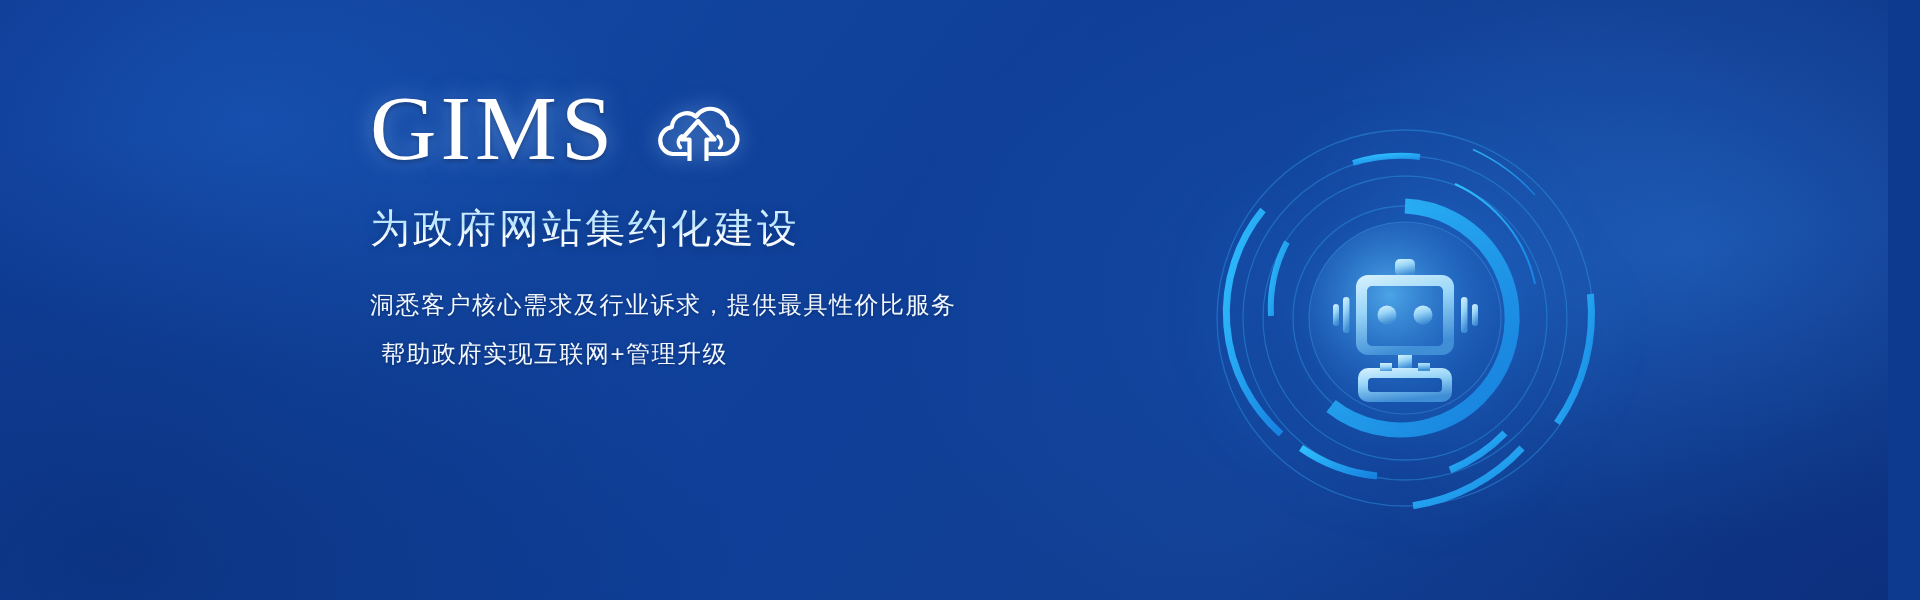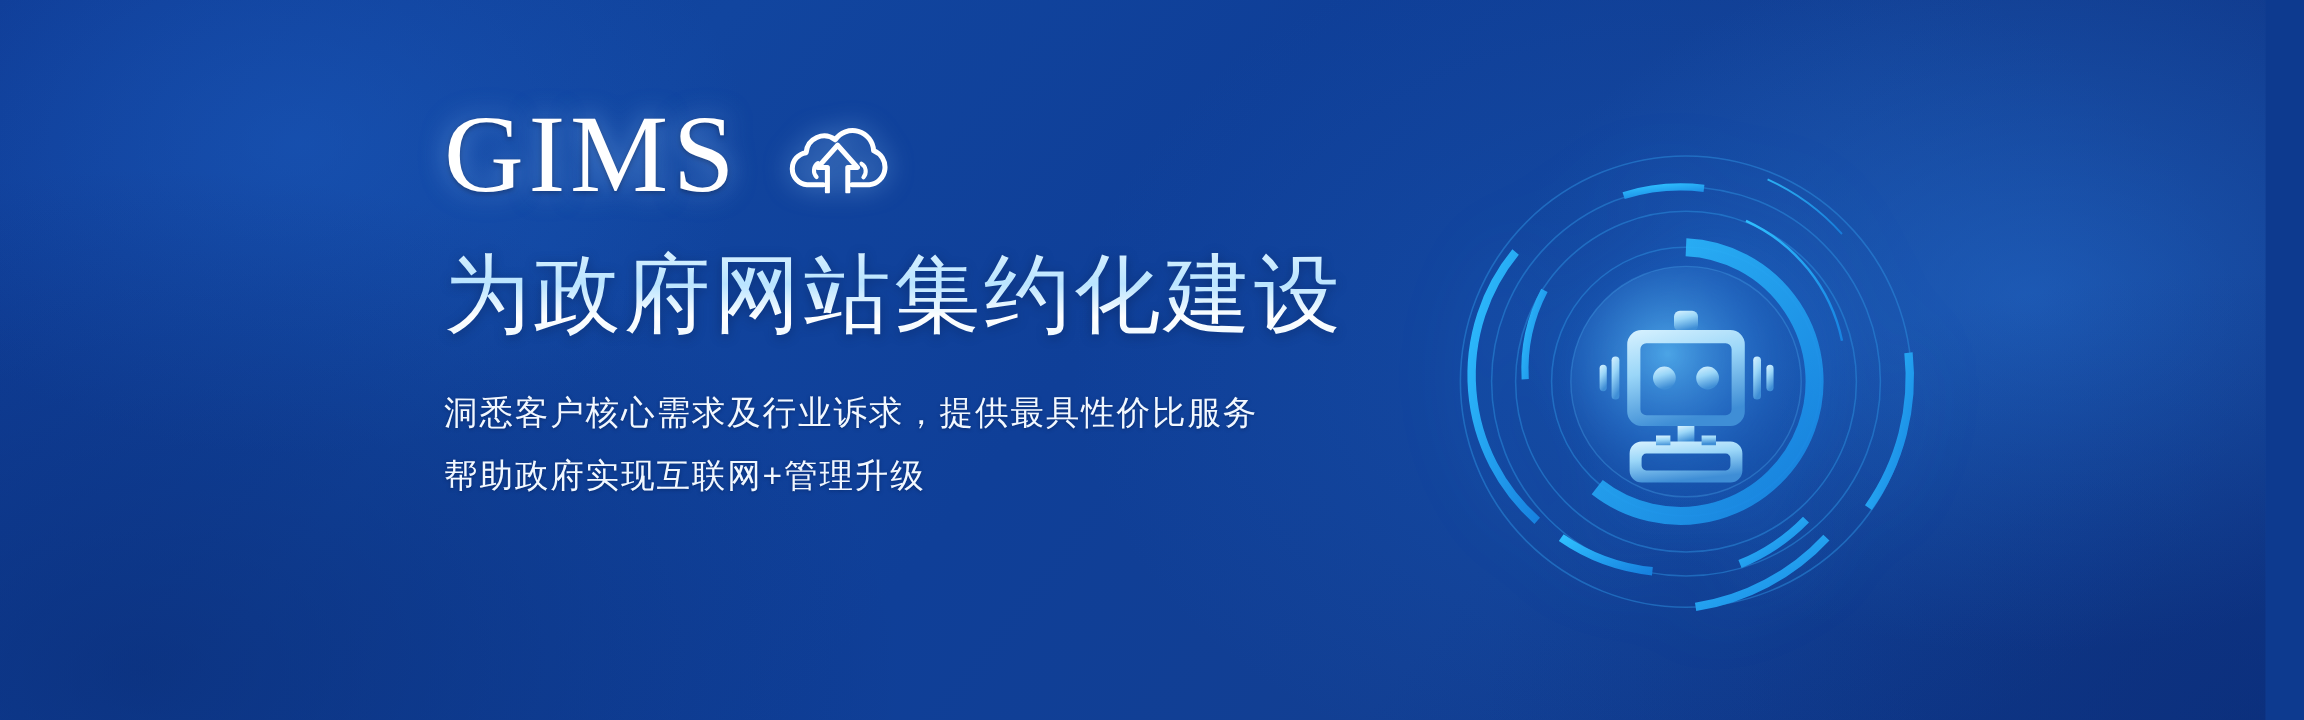--- a/index.html
+++ b/index.html
@@ -52,46 +52,46 @@
   }
   .cloud-icon{
     width:84px;height:60px;
     flex:0 0 auto;
     margin-top:6px;
     filter:drop-shadow(0 0 10px rgba(160,210,255,.6));
   }
 
   .headline{
     margin-top:26px;
-    font-size:72px;
+    font-size:40px;
     font-weight:400;
     letter-spacing:3px;
     line-height:1.12;
     white-space:nowrap;
     background:linear-gradient(180deg,#d9f1ff 0%,#b9e4ff 38%,#ffffff 72%,#eaf7ff 100%);
     -webkit-background-clip:text;background-clip:text;
     color:transparent;-webkit-text-fill-color:transparent;
     text-shadow:none;
     filter:drop-shadow(0 2px 5px rgba(4,26,74,.45));
   }
 
   .sub{
     margin-top:40px;
   }
   .sub p{
     margin:0 0 20px 0;
-    font-size:28px;
+    font-size:24px;
     font-weight:400;
     letter-spacing:1.5px;
     color:#f2f8ff;
     line-height:1.2;
     white-space:nowrap;
     text-shadow:0 1px 3px rgba(4,24,70,.5);
   }
-  .sub p:last-child{margin-bottom:0;}
+  .sub p:last-child{margin-bottom:0;margin-left:11px;}
 
   
   .circuit{
     position:absolute;
     left:940px;top:80px;
     width:420px;height:200px;
     overflow:visible;
   }
   .gov-label{
     position:absolute;

